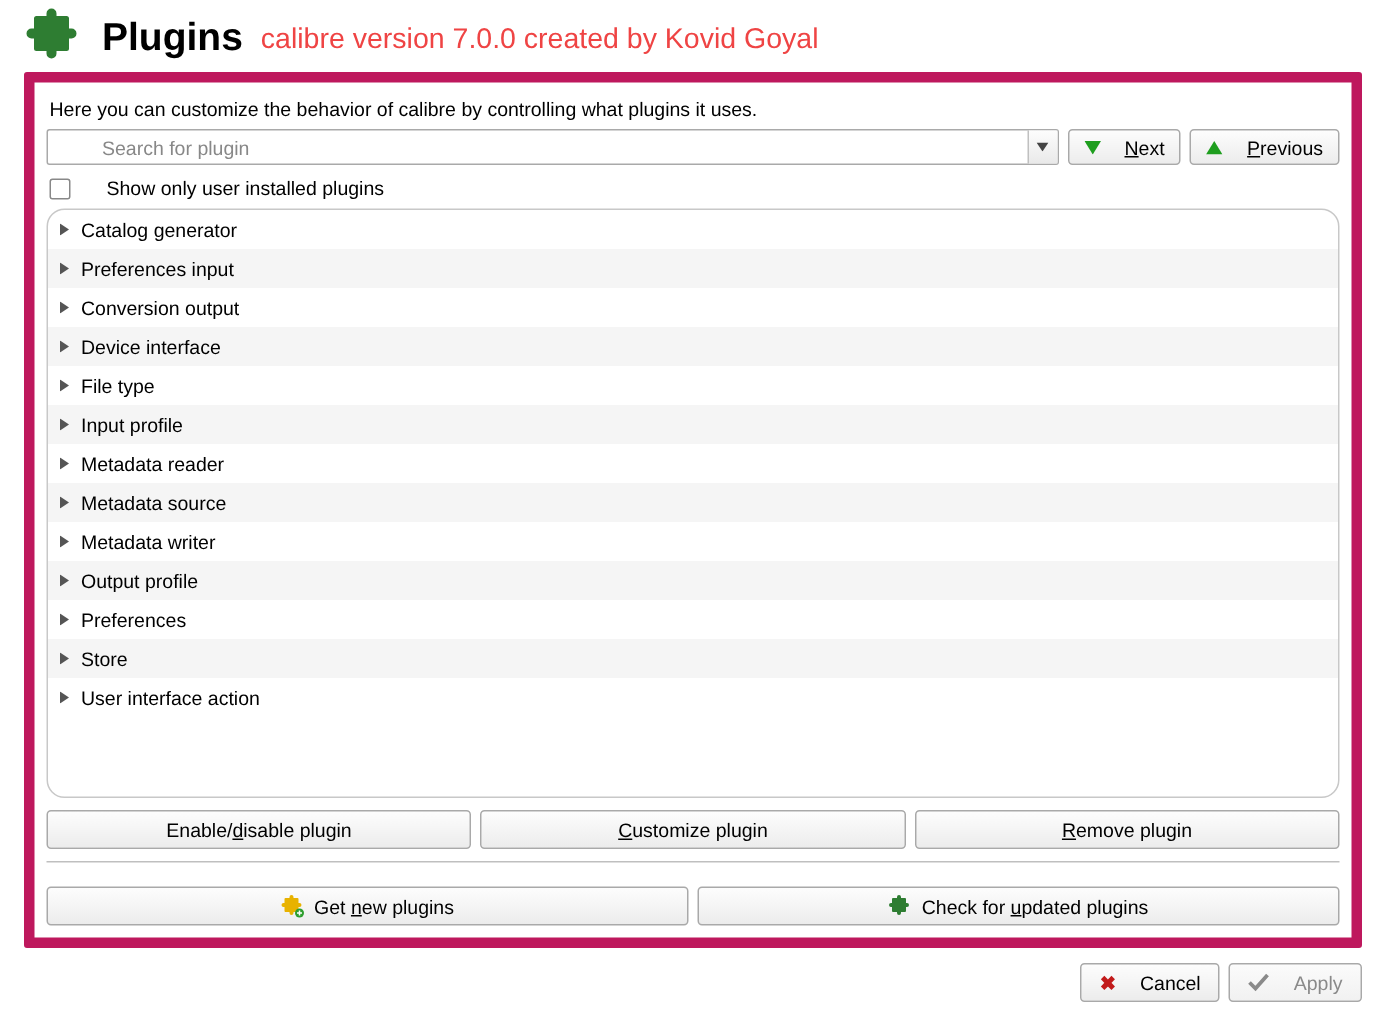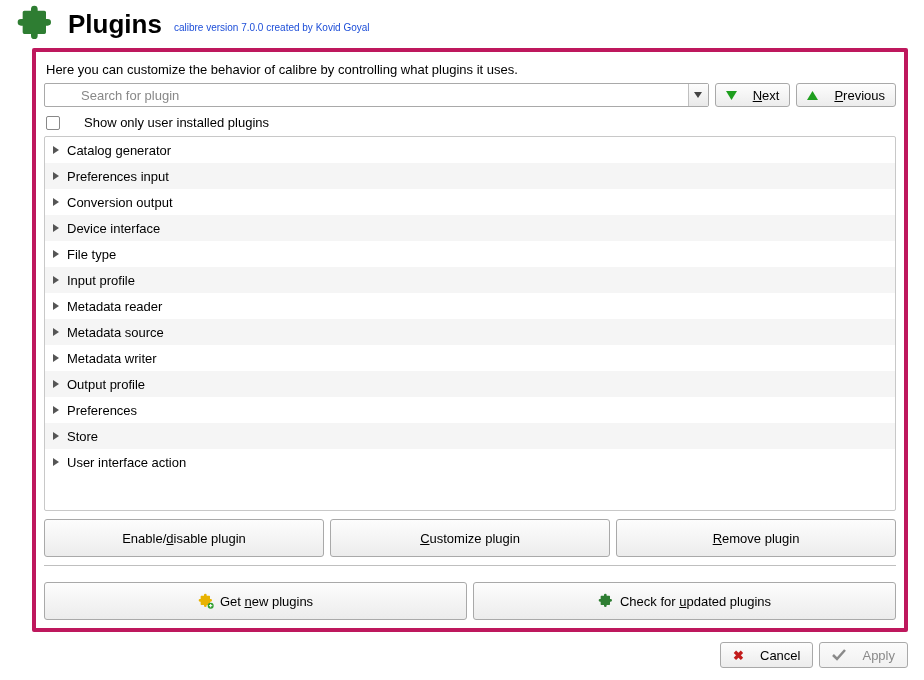--- a/index.html
+++ b/index.html
@@ -25,35 +25,34 @@
   .hdr .puzzle {
     width: 40px; height: 40px;
     flex: 0 0 auto;
   }
   .hdr h1 {
     margin: 0;
     font-size: 26px;
     font-weight: 700;
   }
   .hdr .sub {
-    font-size: 10px;
-    color: #1d4ed8;
+    font-size: 19px;
+    color: #ef4444;
     margin-top: 6px;
   }
 
   
   .panel-wrap { padding: 0 16px; flex: 1 1 auto; display: flex; flex-direction: column; }
   .panel {
-    border: 4px solid #be185d;
+    border: 7px solid #be185d;
     border-radius: 2px;
     flex: 1 1 auto;
     display: flex; flex-direction: column;
     padding: 8px 8px 8px 8px;
     overflow: hidden;
-    margin-left: 16px;
   }
   .intro { margin: 2px 2px 6px 2px; }
 
   .search-row {
     display: flex; align-items: stretch; gap: 6px;
     margin-bottom: 8px;
   }
   .combo {
     flex: 1 1 auto;
     display: flex;
@@ -101,21 +100,21 @@
     border: 1px solid #888;
     border-radius: 2px;
     background: #fff;
     display: inline-block;
   }
 
   
   .tree {
     flex: 1 1 auto;
     border: 1px solid #c8c8c8;
-    border-radius: 2px;
+    border-radius: 12px;
     overflow-y: auto;
     background: #fff;
   }
   .tree-row {
     display: flex; align-items: center;
     height: 26px;
     padding: 0 6px;
     gap: 6px;
     cursor: pointer;
   }
@@ -126,21 +125,21 @@
     align-items: center; justify-content: center;
   }
 
   
   .btn-row3 {
     display: flex; gap: 6px;
     margin-top: 8px;
   }
   .btn-row3 .wbtn { flex: 1 1 0; }
   .wbtn {
-    height: 38px;
+    height: 26px;
     border: 1px solid #a9a9a9;
     border-radius: 3px;
     background: linear-gradient(#fdfdfd,#ececec);
     display: flex; align-items: center; justify-content: center; gap: 6px;
     cursor: pointer;
     font: inherit;
   }
   .wbtn .ul { text-decoration: underline; }
 
   .divider {

